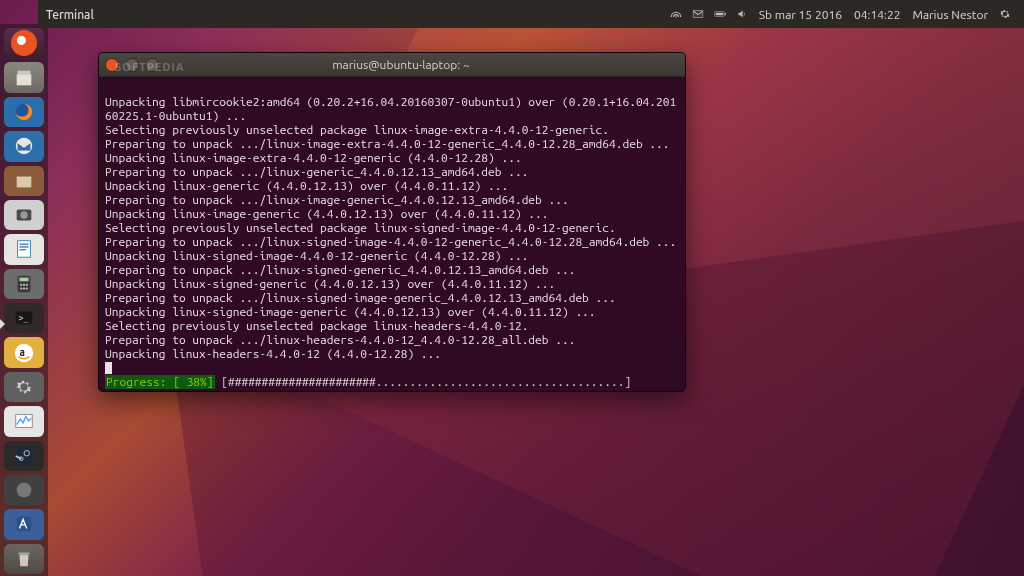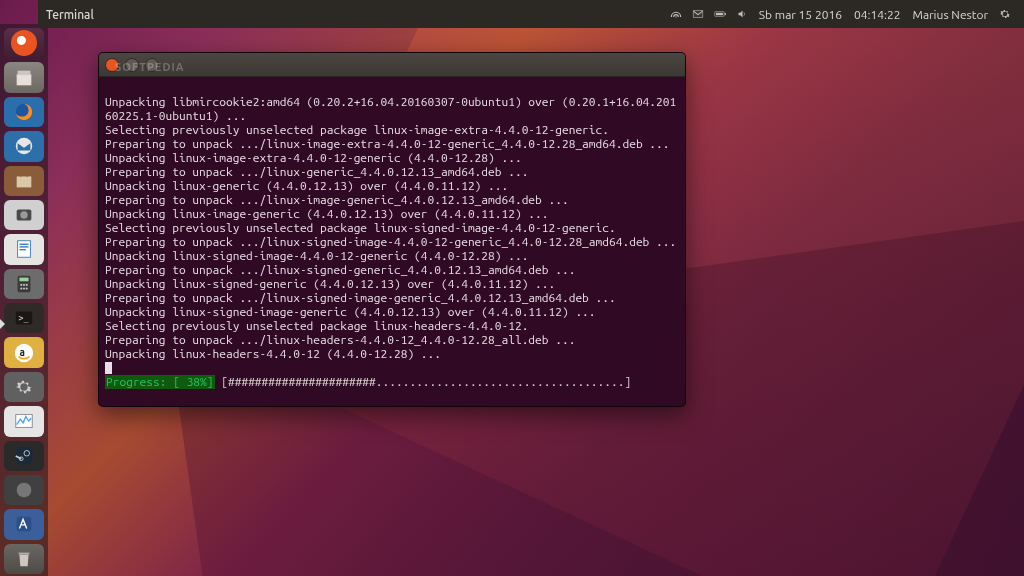--- a/index.html
+++ b/index.html
@@ -83,29 +83,29 @@
     border-bottom: 1px solid #2a2623;
   }
   .term-titlebar .wm-buttons { display: flex; margin-left: 6px; }
   .term-titlebar .wm-btn {
     width: 14px; height: 14px; border-radius: 50%; margin-right: 6px;
     background: #5f5a54; border: 1px solid #2e2a26;
   }
   .term-titlebar .wm-btn.close { background: #e95420; }
   .term-titlebar .title { flex: 1; text-align: center; margin-right: 48px; }
   .term-body {
-    padding: 4px 6px 17px 6px;
+    padding: 4px 6px 2px 6px;
     font-family: "Ubuntu Mono", "DejaVu Sans Mono", monospace;
     font-size: 12px; line-height: 14px; color: #eadfe8;
     white-space: pre-wrap; word-break: break-all;
     background: #300a24;
     border-radius: 8px;
   }
   .term-body .line { min-height: 14px; }
-  .term-body .progress { color: #22c55e; background: #105a10; display: inline-block; padding: 0 1px; }
+  .term-body .progress { color: #84cc16; background: #105a10; display: inline-block; padding: 0 1px; }
   .term-body .bar { color: #d8d2cf; }
   .term-body .cursor { display:inline-block; width:7px; height:12px; background:#eadfe8; vertical-align: text-bottom; }
 
   
   .watermark { position: absolute; top: 61px; left: 115px; font-size: 11px;
     color: rgba(255,255,255,0.25); letter-spacing: 1px; font-weight: 600; z-index: 60; pointer-events:none; }
 </style>
 </head>
 <body>
 
@@ -254,17 +254,18 @@
     </div>
   </div>
 
 <div class="term-window">
   <div class="term-titlebar">
     <div class="wm-buttons">
       <div class="wm-btn close"></div>
       <div class="wm-btn"></div>
       <div class="wm-btn"></div>
     </div>
+    <div class="title">marius@ubuntu-laptop: ~</div>
   </div>
   <div class="term-body" id="term-body"><div class="line"></div><div class="line">Unpacking libmircookie2:amd64 (0.20.2+16.04.20160307-0ubuntu1) over (0.20.1+16.04.20160225.1-0ubuntu1) ...</div><div class="line">Selecting previously unselected package linux-image-extra-4.4.0-12-generic.</div><div class="line">Preparing to unpack .../linux-image-extra-4.4.0-12-generic_4.4.0-12.28_amd64.deb ...</div><div class="line">Unpacking linux-image-extra-4.4.0-12-generic (4.4.0-12.28) ...</div><div class="line">Preparing to unpack .../linux-generic_4.4.0.12.13_amd64.deb ...</div><div class="line">Unpacking linux-generic (4.4.0.12.13) over (4.4.0.11.12) ...</div><div class="line">Preparing to unpack .../linux-image-generic_4.4.0.12.13_amd64.deb ...</div><div class="line">Unpacking linux-image-generic (4.4.0.12.13) over (4.4.0.11.12) ...</div><div class="line">Selecting previously unselected package linux-signed-image-4.4.0-12-generic.</div><div class="line">Preparing to unpack .../linux-signed-image-4.4.0-12-generic_4.4.0-12.28_amd64.deb ...</div><div class="line">Unpacking linux-signed-image-4.4.0-12-generic (4.4.0-12.28) ...</div><div class="line">Preparing to unpack .../linux-signed-generic_4.4.0.12.13_amd64.deb ...</div><div class="line">Unpacking linux-signed-generic (4.4.0.12.13) over (4.4.0.11.12) ...</div><div class="line">Preparing to unpack .../linux-signed-image-generic_4.4.0.12.13_amd64.deb ...</div><div class="line">Unpacking linux-signed-image-generic (4.4.0.12.13) over (4.4.0.11.12) ...</div><div class="line">Selecting previously unselected package linux-headers-4.4.0-12.</div><div class="line">Preparing to unpack .../linux-headers-4.4.0-12_4.4.0-12.28_all.deb ...</div><div class="line">Unpacking linux-headers-4.4.0-12 (4.4.0-12.28) ...</div><div class="line"><span class="cursor"></span></div><div class="line"><span class="progress">Progress: [ 38%]</span><span class="bar"> [######################.....................................]</span></div></div>
 </div>
 
 <div class="watermark">SOFTPEDIA</div>
 
 </body></html>

